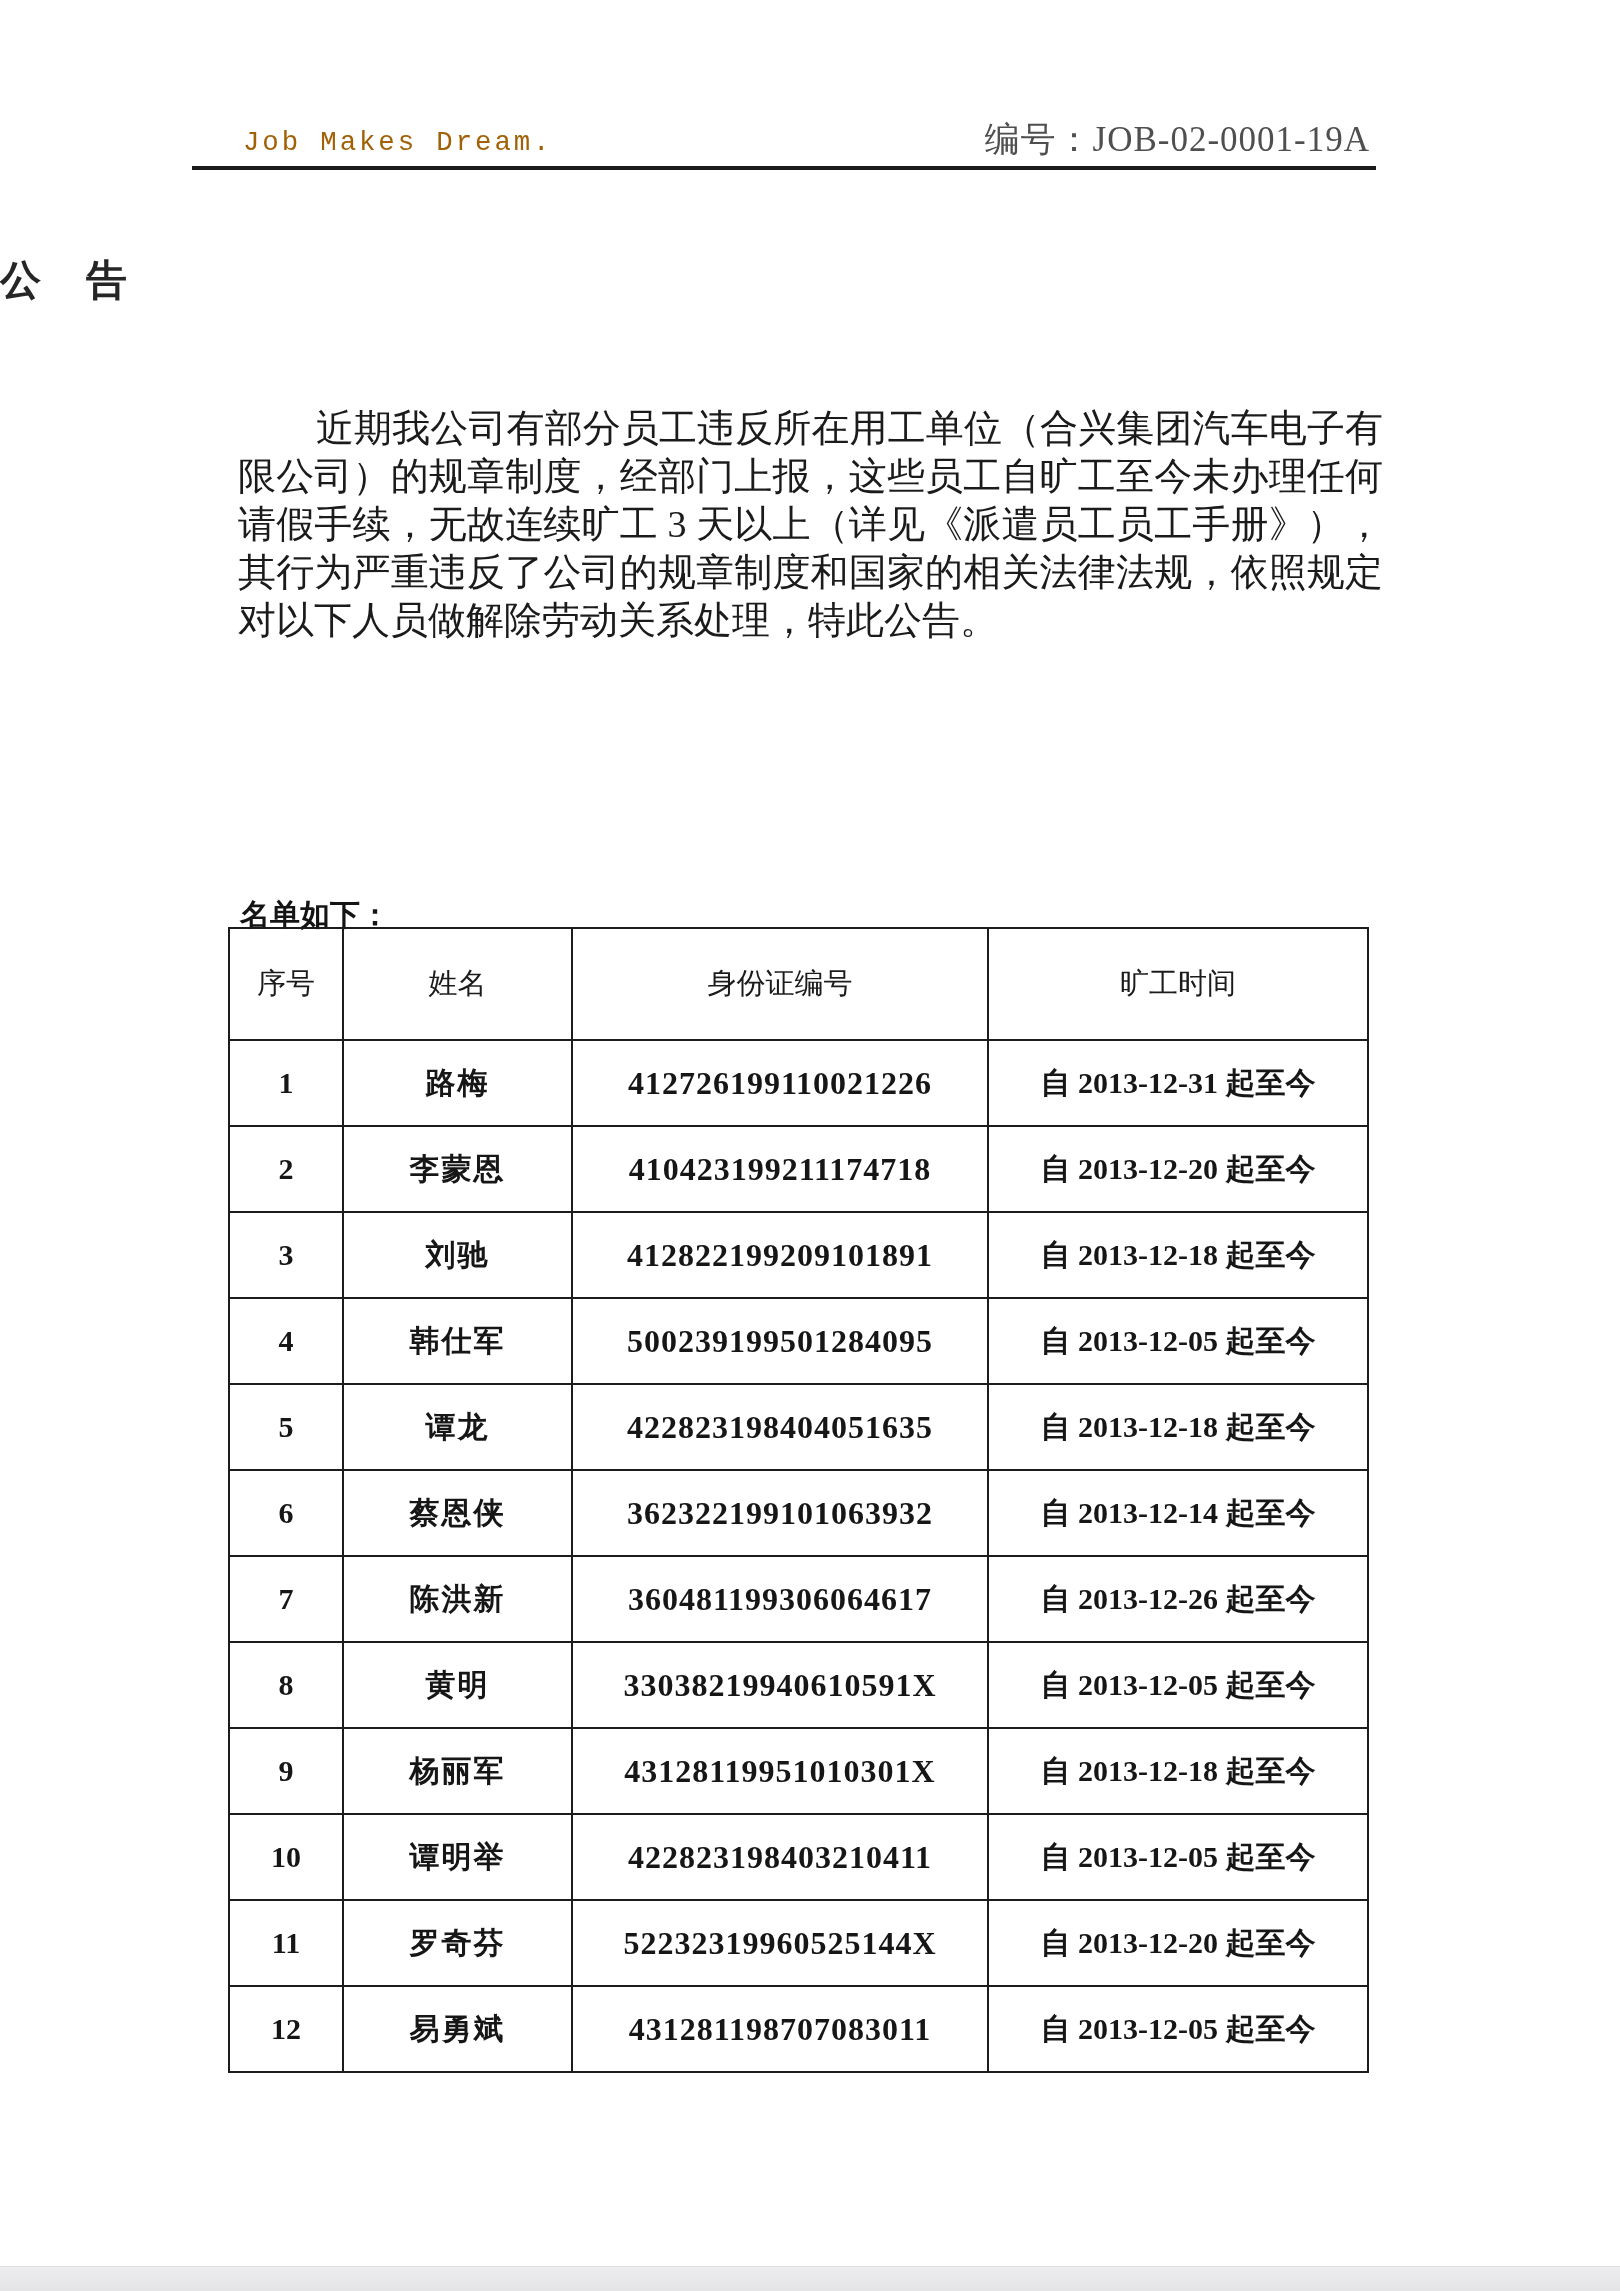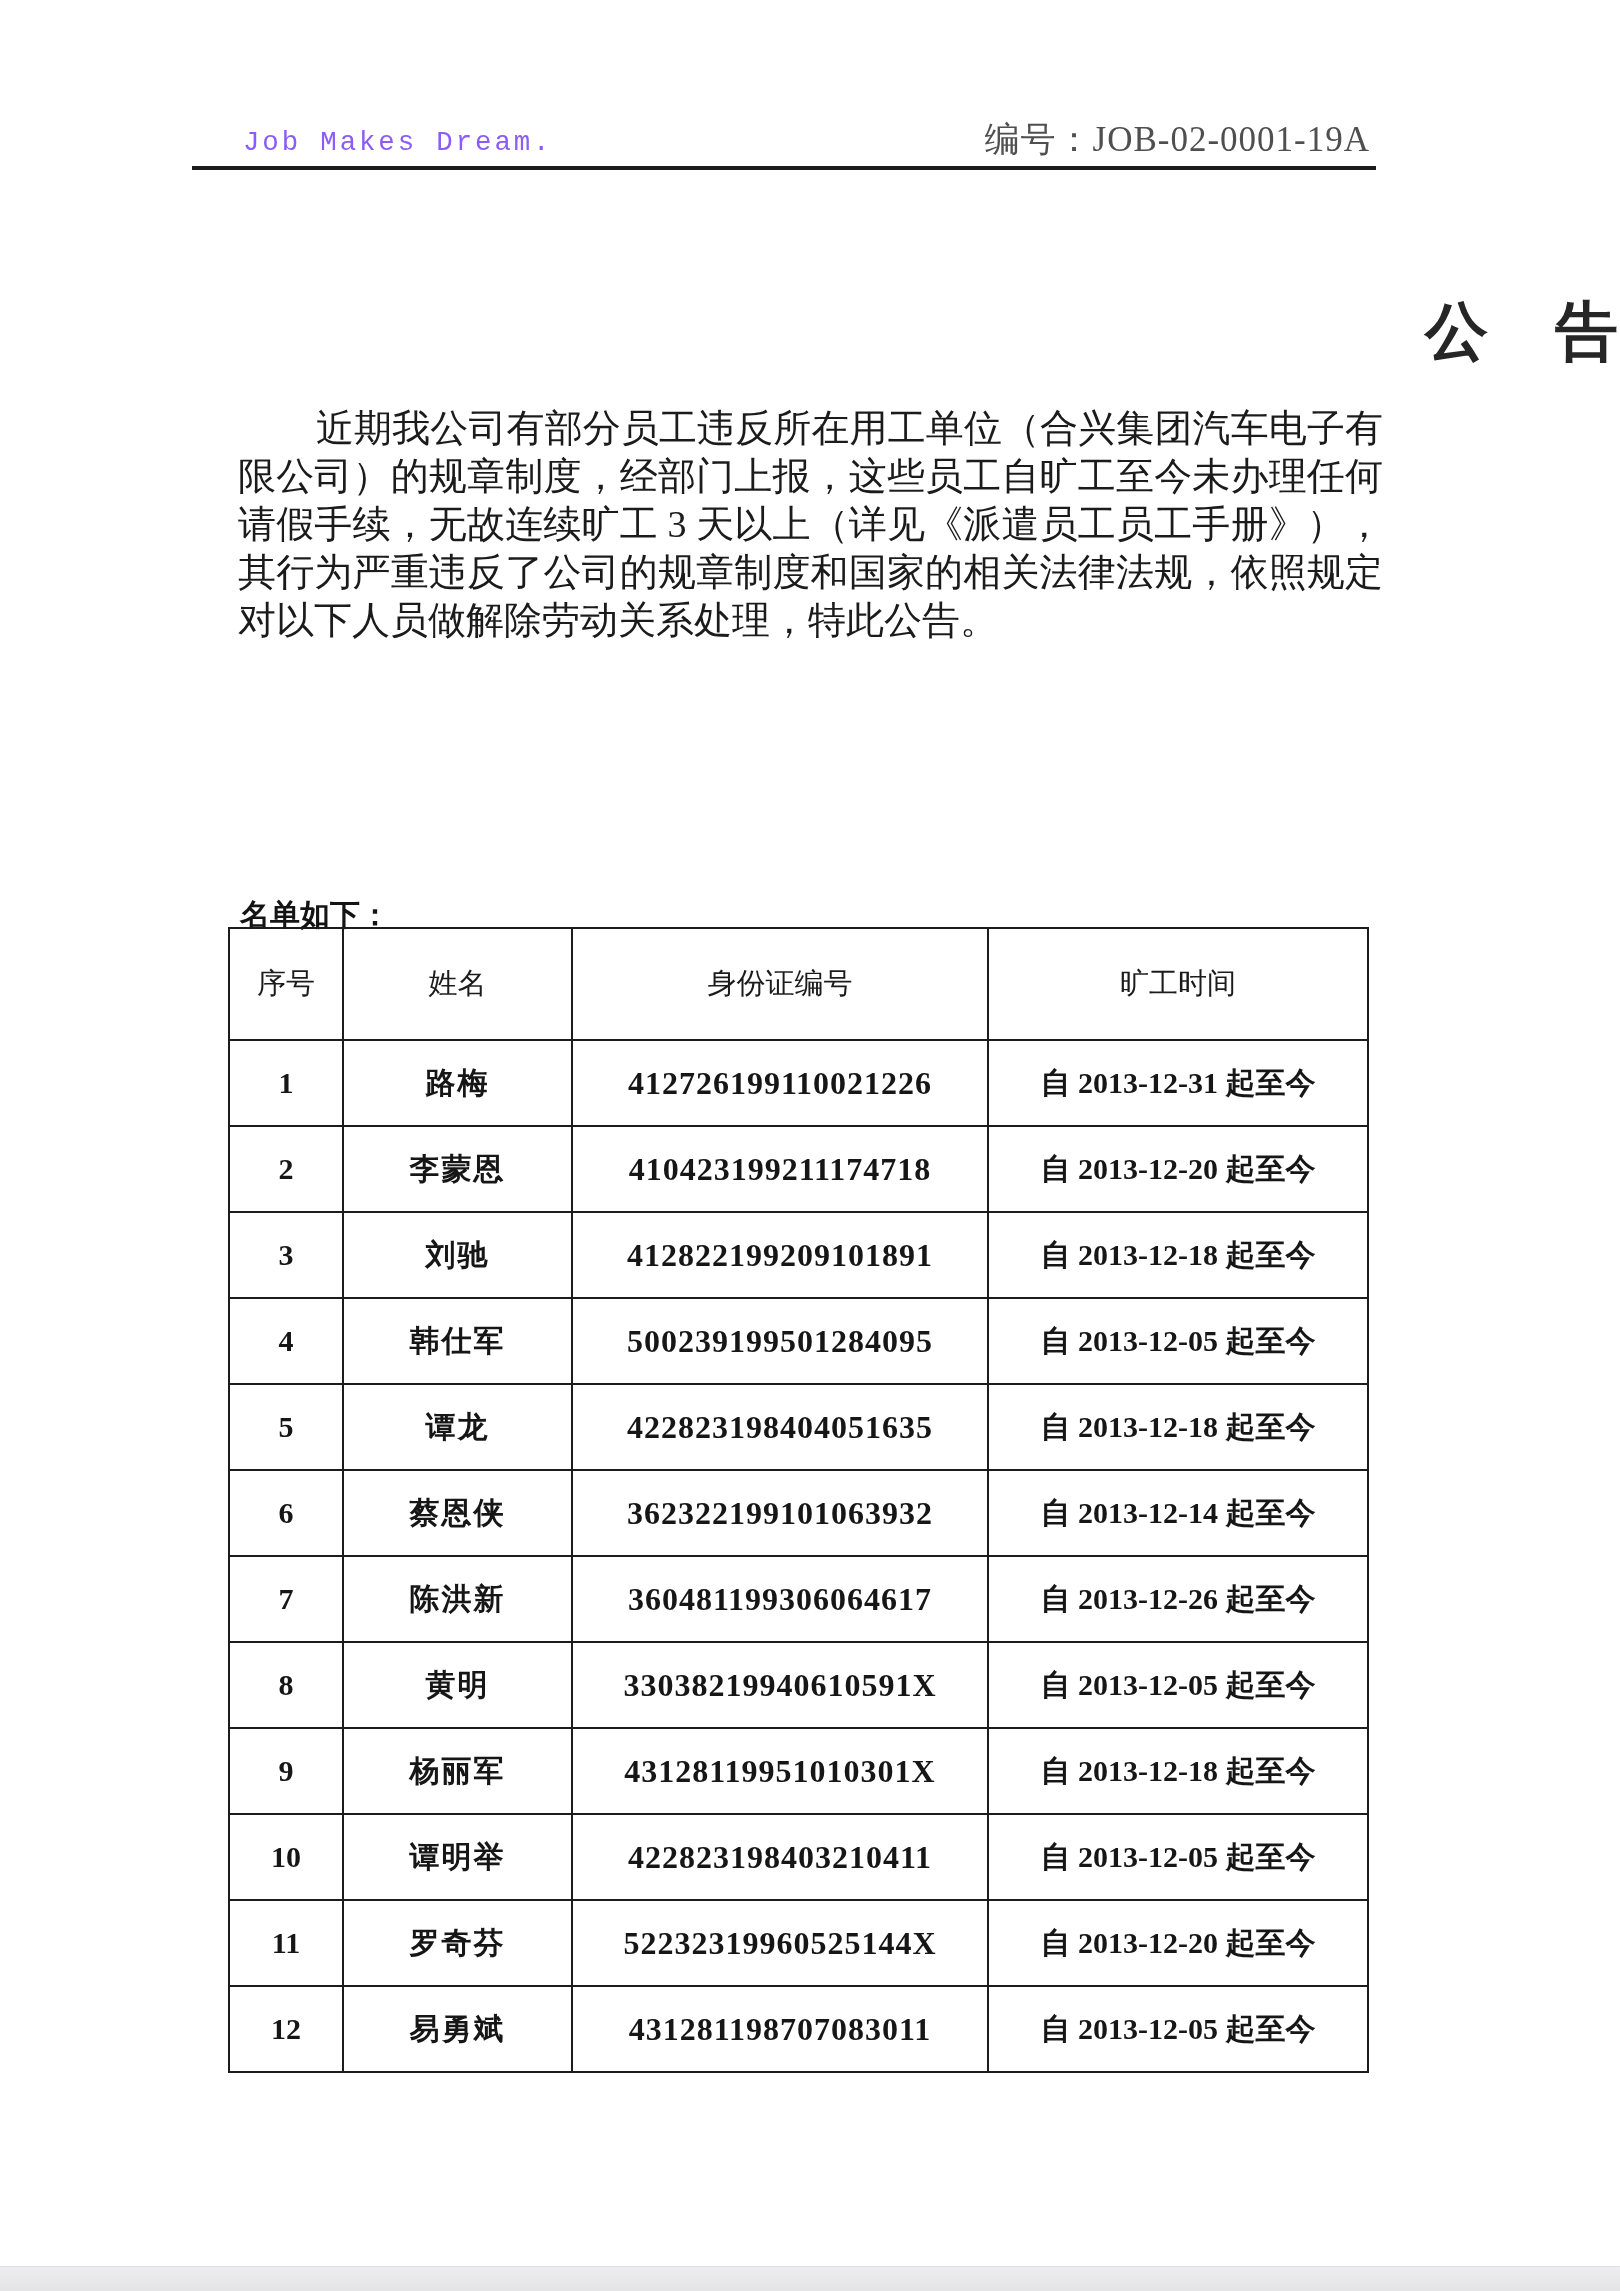--- a/index.html
+++ b/index.html
@@ -8,42 +8,41 @@
     width:1620px; height:2292px;
     background:#ffffff;
     overflow:hidden;
     font-family:"Liberation Sans", sans-serif;
     color:#1b1b1b;
   }
   .slogan {
     position:absolute; left:243px; top:127px;
     font-family:"Liberation Mono", monospace;
     font-size:27.4px; letter-spacing:2.9px;
-    color:#8b5cf6;
+    color:#a16207;
     white-space:nowrap;
   }
   .doc-no {
     position:absolute; right:250px; top:116px;
     font-size:35px; letter-spacing:1px;
     color:#4f4f4f;
     font-family:"Liberation Serif", serif;
     white-space:nowrap;
   }
   .header-rule {
     position:absolute; left:192px; top:166px;
     width:1184px; height:3.9px;
     background:#1b1b1b;
   }
   .page-title {
     position:absolute; left:0; top:253px; width:100%;
-    text-align:right;
-    font-family:"Liberation Serif", serif;
-    font-size:63px; font-weight:700; letter-spacing:2px;
+    text-align:left;
+    font-family:"Liberation Serif", serif;
+    font-size:41px; font-weight:700; letter-spacing:2px;
     color:#262626;
-    margin-top:36px;
   }
   .notice-paragraph {
     position:absolute; left:238px; top:404px; width:1145px;
     font-family:"Liberation Serif", serif;
     font-size:38px; line-height:48px;
     text-align:justify; text-justify:inter-ideograph;
     text-indent:78px;
     color:#1b1b1b;
   }
   .list-label {

